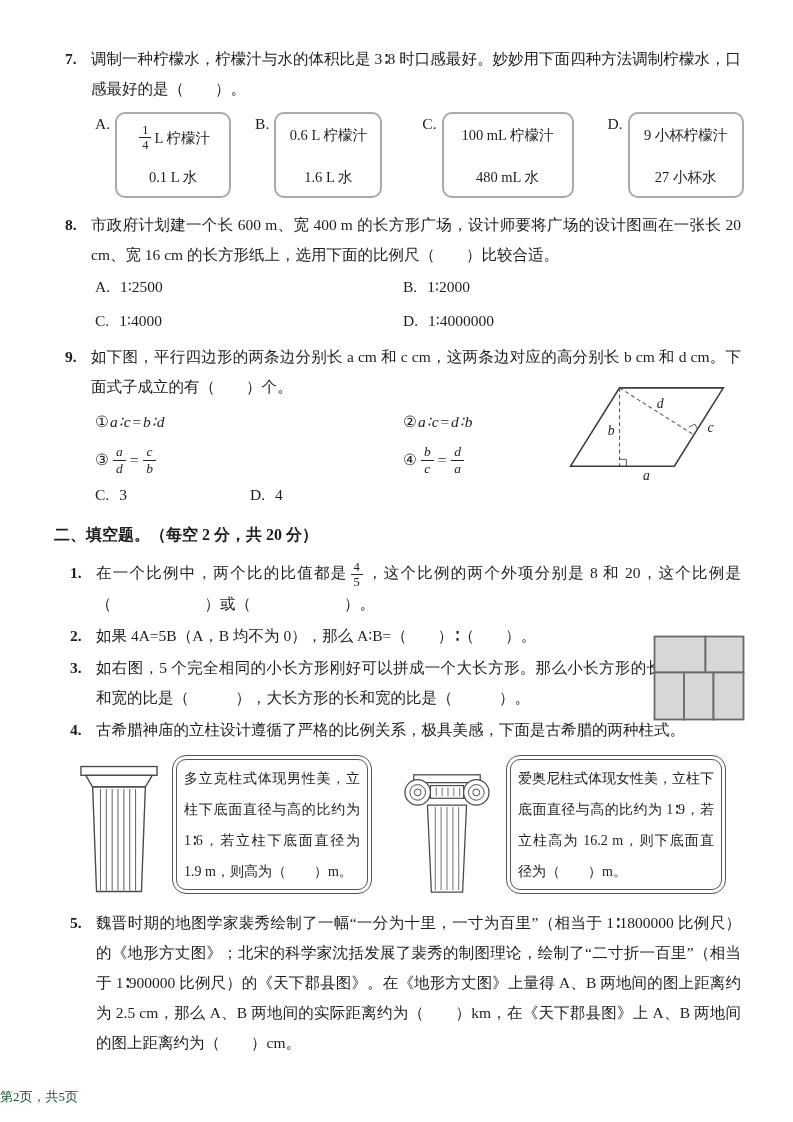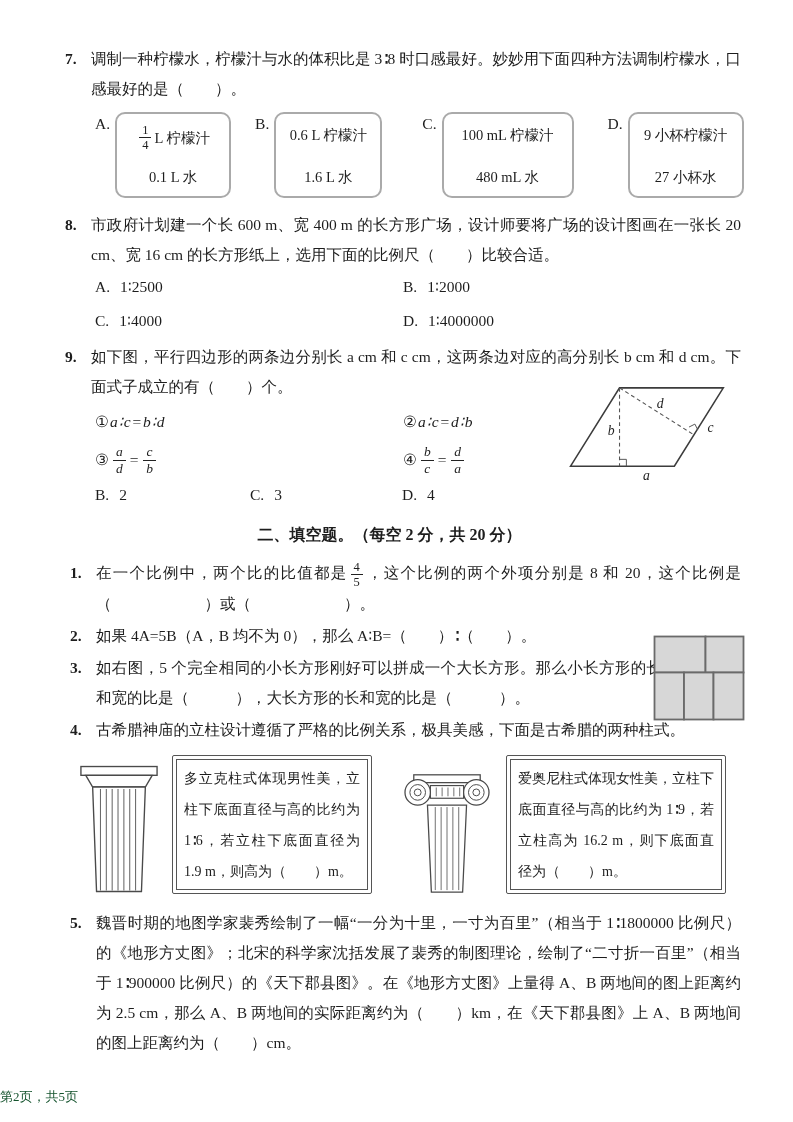--- a/index.html
+++ b/index.html
@@ -6,21 +6,21 @@
   body{
     width:793px;height:1122px;background:#ffffff;color:#1d1d1d;
     font-family:"Liberation Serif","DejaVu Serif",serif;
     font-size:15.5px;position:relative;overflow:hidden;
   }
   .content{padding:44px 52px 0 38px;}
   .q{display:flex;margin-left:27px;margin-bottom:2px;}
   .q.sub{margin-left:32px;}
   .qnum{font-weight:700;flex:none;width:26px;line-height:30px;}
   .qtext{flex:1;line-height:30px;text-align:justify;}
-  .sec-title{font-weight:700;font-size:16px;line-height:30px;margin:10px 0 8px 0;text-align:center;}
+  .sec-title{font-weight:700;font-size:16px;line-height:30px;margin:10px 0 8px 16px;}
 
   
   .opts7{display:flex;align-items:flex-start;margin:8px 0 12px 57px;}
   .opt7{display:flex;align-items:flex-start;}
   .opt7 .olabel{margin:2px 5px 0 0;line-height:20px;}
   .obox{
     border:2px solid #aaaaaa;border-radius:10px;background:#fff;
     min-height:66px;padding:9px 8px 7px 8px;text-align:center;
     display:flex;flex-direction:column;justify-content:space-between;
     font-size:14.5px;line-height:24px;
@@ -55,21 +55,21 @@
   .q3wrap{position:relative;}
   .q3wrap .qtext{padding-right:79px;}
   .rect-fig{position:absolute;right:-4px;top:-18px;}
 
   
   .panels{display:flex;margin:10px 0 14px 40px;}
   .panel{display:flex;align-items:flex-end;}
   .panel.left{margin-right:28px;}
   .panel svg{flex:none;margin-right:12px;}
   .pbox{
-    border:1px solid #555;outline:1px solid #555;outline-offset:-5px;border-radius:2px;
+    border:1px solid #555;outline:1px solid #555;outline-offset:-5px;border-radius:14px;
     padding:7px 11px 6px 11px;font-size:14px;line-height:31px;background:#fff;text-align:justify;
   }
   .pbox.left{width:176px;}
   .pbox.right{width:196px;}
 
   .footer{position:absolute;bottom:16px;left:0;width:100%;text-align:left;font-size:13px;color:#14532d;}
 </style>
 </head>
 <body>
 
@@ -175,21 +175,20 @@
       <path d="M70 85 H77 V92" fill="none" stroke="#555" stroke-width="1"></path>
       <line x1="70" y1="12" x2="146" y2="60" stroke="#555" stroke-width="1.1" stroke-dasharray="4 3"></line>
       <path d="M141 52 L147 49 L150 55" fill="none" stroke="#555" stroke-width="1"></path>
       <text x="58" y="60" font-size="14" font-style="italic" fill="#222">b</text>
       <text x="108" y="33" font-size="14" font-style="italic" fill="#222">d</text>
       <text x="160" y="57" font-size="14" font-style="italic" fill="#222">c</text>
       <text x="94" y="106" font-size="14" font-style="italic" fill="#222">a</text>
     </svg>
 
     <div class="opts9">
-      <div class="optcell"><span class="olabel">B.</span><span>2</span></div>
       <div class="optcell"><span class="olabel">C.</span><span>3</span></div>
       <div class="optcell"><span class="olabel">D.</span><span>4</span></div>
     </div>
   </div>
 
   <div class="sec-title">二、填空题。（每空 2 分，共 20 分）</div>
 
   <div class="q sub">
     <span class="qnum">1.</span>
     <div class="qtext"><span>在一个比例中，两个比的比值都是</span><span class="frac">

